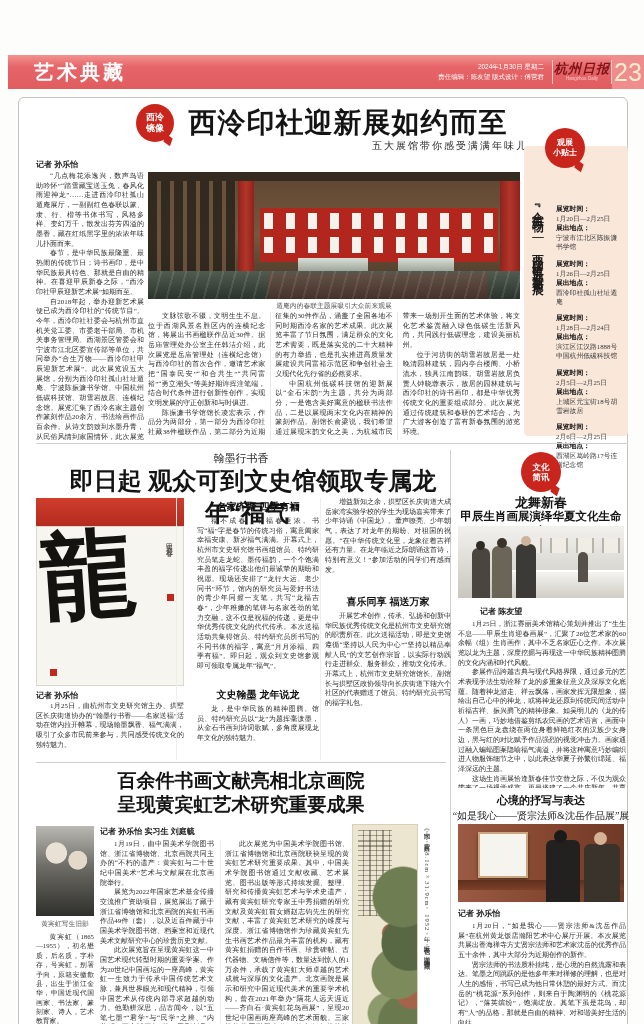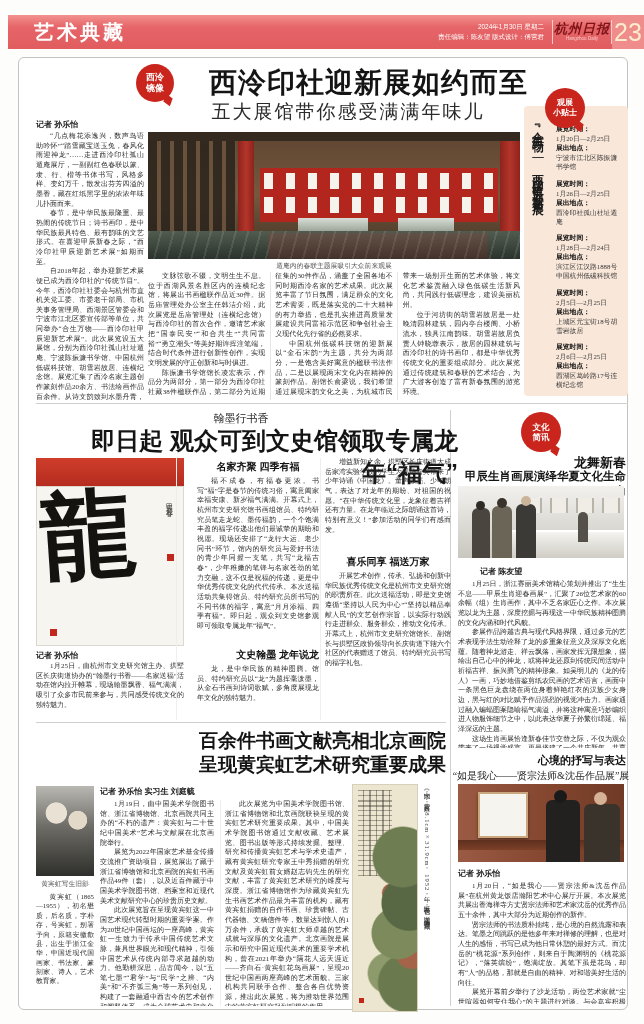--- a/index.html
+++ b/index.html
@@ -1,18 +1,18 @@
 <!DOCTYPE html>
 <html><head>
 <meta charset="utf-8">
 <style>
   html,body{margin:0;padding:0;}
   body{width:644px;height:1024px;position:relative;background:#fdfdfc;overflow:hidden;
        font-family:"Liberation Sans","DejaVu Sans",sans-serif;-webkit-font-smoothing:antialiased;}
-  .abs{position:absolute;}
+  .abs{position:absolute;margin-top:40px;}
   
   .banner{left:8px;top:15px;width:636px;height:34px;display:flex;align-items:center;
           background:linear-gradient(180deg,#f29290 0%,#e66568 35%,#e05c5f 100%);}
   .banner-title{margin-left:26px;color:#fff;font-size:20px;font-weight:900;letter-spacing:3px;}
   .banner-right{margin-left:auto;display:flex;align-items:center;height:100%;}
   .banner-meta{text-align:right;color:#ffffff;font-size:6.5px;line-height:1.5;padding-right:8px;}
   .banner-sep{width:1px;height:70%;background:rgba(255,255,255,.65);}
   .masthead-box{width:58px;text-align:center;line-height:1;}
   .masthead{font-family:"Liberation Serif","DejaVu Serif",serif;font-weight:900;font-style:italic;
             color:#7e1418;font-size:13px;letter-spacing:1px;}
@@ -22,21 +22,21 @@
   
   .frame{left:18px;top:57px;width:608px;height:951px;border:1px solid #c3c3c1;border-radius:6px;background:#fff;}
   .hline{background:#cfcfcd;height:1px;}
   .vline{background:#cfcfcd;width:1px;}
   
   .bubble{border-radius:50%;background:#c9251c;color:#fff;display:flex;flex-direction:column;
           align-items:center;justify-content:center;line-height:1.2;font-weight:700;z-index:3;}
   .bubble:after{content:"";position:absolute;right:2px;bottom:-2px;width:8px;height:8px;
                 background:#c9251c;transform:rotate(35deg) skew(15deg);}
   
-  .headline{font-weight:900;color:#141414;text-align:right;}
+  .headline{font-weight:900;color:#141414;text-align:center;}
   .serif{font-family:"Liberation Serif","DejaVu Serif",serif;}
   .byline{font-size:8px;font-weight:700;color:#222;}
   .body-txt{font-family:"Liberation Serif","DejaVu Serif",serif;font-size:7px;line-height:1.38;
             color:#2c2c2c;text-align:justify;overflow:hidden;}
   .body-txt p{margin:0;text-indent:2em;}
   .subhead{font-size:10px;font-weight:900;color:#111;text-align:center;margin:2px 0 3px;}
   .caption{font-size:6.8px;color:#555;text-align:center;font-family:"Liberation Serif","DejaVu Serif",serif;}
   
   .tips{background:#f9e7d9;border-radius:4px;}
   .tips-title{writing-mode:vertical-rl;text-orientation:upright;font-family:"Liberation Serif","DejaVu Serif",serif;
@@ -122,26 +122,26 @@
   </div>
 </div>
 
 <div class="abs frame"></div>
 
 <div class="abs bubble" style="left:136px;top:64px;width:38px;height:38px;font-size:9px;">
   <span>西泠</span>
   <span>镜像</span>
 </div>
 <div class="abs headline" style="left:168px;top:64px;width:360px;font-size:28px;letter-spacing:1px;">西泠印社迎新展如约而至</div>
-<div class="abs serif" style="left:168px;top:99px;width:360px;font-size:19px;letter-spacing:2px;color:#2b2b2b;text-align:center;">五大展馆带你感受满满年味儿</div>
+<div class="abs serif" style="left:168px;top:99px;width:360px;font-size:10px;letter-spacing:2px;color:#2b2b2b;text-align:right;">五大展馆带你感受满满年味儿</div>
 <div class="abs byline" style="left:36px;top:119px;">记者 孙乐怡</div>
 
 <div class="abs body-txt" style="left:36px;top:132px;width:108px;height:268px;">
   <p>“几点梅花添逸兴，数声鸟语助吟怀”“踏雪藏宝送玉兔，春风化雨迎神龙”……走进西泠印社孤山遁庵展厅，一副副红色春联以篆、隶、行、楷等书体书写，风格多样、变幻万千，散发出芬芳四溢的墨香，藏在红纸黑字里的浓浓年味儿扑面而来。</p>
-  <p>春节，是中华民族最隆重、最热闹的传统节日；诗书画印，是中华民族最具特色、最有韵味的文艺形式。在喜迎甲辰新春之际，“西泠印社甲辰迎新艺术展”如期而至。</p>
+  <p>春节，是中华民族最隆重、最热闹的传统节日；诗书画印，是中华民族最具特色、那就是自由的精神。在喜迎甲辰新春之际，“西泠印社甲辰迎新艺术展”如期而至。</p>
   <p>自2018年起，举办迎新艺术展便已成为西泠印社的“传统节目”。今年，西泠印社社委会与杭州市直机关党工委、市委老干部局、市机关事务管理局、西湖景区管委会和宁波市江北区委宣传部等单位，共同举办“合生万物——西泠印社甲辰迎新艺术展”。此次展览设五大展馆，分别为西泠印社孤山社址遁庵、宁波陈振濂书学馆、中国杭州低碳科技馆、胡雪岩故居、连横纪念馆。展览汇集了西泠名家主题创作篆刻作品20余方、书法绘画作品百余件。从诗文韵致到水墨丹青，从民俗风情到家国情怀，此次展览注重中华美学精神与当代审美追求相互结合，以人民群众喜闻乐见、雅俗共赏的艺术呈现方式，推动中华优秀传统文化融入百姓日常生活，激活中华文明的“一池春水”。</p>
 
 </div>
 
 <div class="abs lead-photo" style="left:148px;top:132px;width:372px;height:127px;">
   <div class="lp-beam"></div>
   <div class="lp-windows"></div>
   <div class="lp-pillar" style="left:90px;"></div>
   <div class="lp-pillar" style="left:352px;width:20px;"></div>
   <div class="lp-panel" style="left:112px;top:36px;width:238px;height:54px;">
@@ -221,21 +221,21 @@
 <div class="abs byline" style="left:36px;top:650px;">记者 孙乐怡</div>
 <div class="abs body-txt" style="left:36px;top:662px;width:148px;height:58px;">
   <p>1月25日，由杭州市文史研究馆主办、拱墅区长庆街道协办的“翰墨行书香——名家送福”活动在馆内拉开帷幕，现场翰墨飘香、福气满满，吸引了众多市民前来参与，共同感受传统文化的独特魅力。</p>
 </div>
 
 <div class="abs" style="left:176px;top:458px;width:122px;height:262px;overflow:hidden;border-left:1px solid #eee;padding-left:20px;">
   <div class="subhead">名家齐聚 四季有福</div>
   <div class="body-txt" style="height:166px;">
       <p>福不成春，有福春更浓。书写“福”字是春节的传统习俗，寓意阖家幸福安康、新岁福气满满。开幕式上，杭州市文史研究馆书画组馆员、特约研究员笔走龙蛇、墨传福韵，一个个饱满丰盈的福字传递出他们最诚挚的期盼和祝愿。现场还安排了“龙行大运、老少同书”环节，馆内的研究员与爱好书法的青少年同握一支笔，共写“龙福吉春”，少年稚嫩的笔锋与名家苍劲的笔力交融，这不仅是祝福的传递，更是中华优秀传统文化的代代传承。本次送福活动共集得馆员、特约研究员所书写的不同书体的福字，寓意“月月添福、四季有福”。即日起，观众到文史馆参观即可领取专属龙年“福气”。</p>
     </div>
-  <div class="subhead" style="margin-top:5px;text-align:right;">文史翰墨 龙年说龙</div>
+  <div class="subhead" style="margin-top:5px;">文史翰墨 龙年说龙</div>
   <div class="body-txt" style="height:58px;">
       <p>龙，是中华民族的精神图腾。馆员、特约研究员以“龙”为题挥毫泼墨，从金石书画到诗词歌赋，多角度展现龙年文化的独特魅力。</p>
     </div>
 </div>
 
 <div class="abs" style="left:320px;top:458px;width:126px;height:262px;overflow:hidden;border-left:1px solid #eee;padding-left:4px;">
   <div class="body-txt" style="height:92px;">
       <p>增益新知之余，拱墅区长庆街道大成岳家湾实验学校的学生为现场嘉宾带来了少年诗诵《中国龙》。童声嘹亮、少年朝气，表达了对龙年的期盼、对祖国的祝愿。“在中华传统文化里，龙象征着吉祥还有力量。在龙年临近之际朗诵这首诗，特别有意义！”参加活动的同学们有感而发。</p>
     </div>
   <div class="subhead" style="margin-top:5px;">喜乐同享 福送万家</div>

